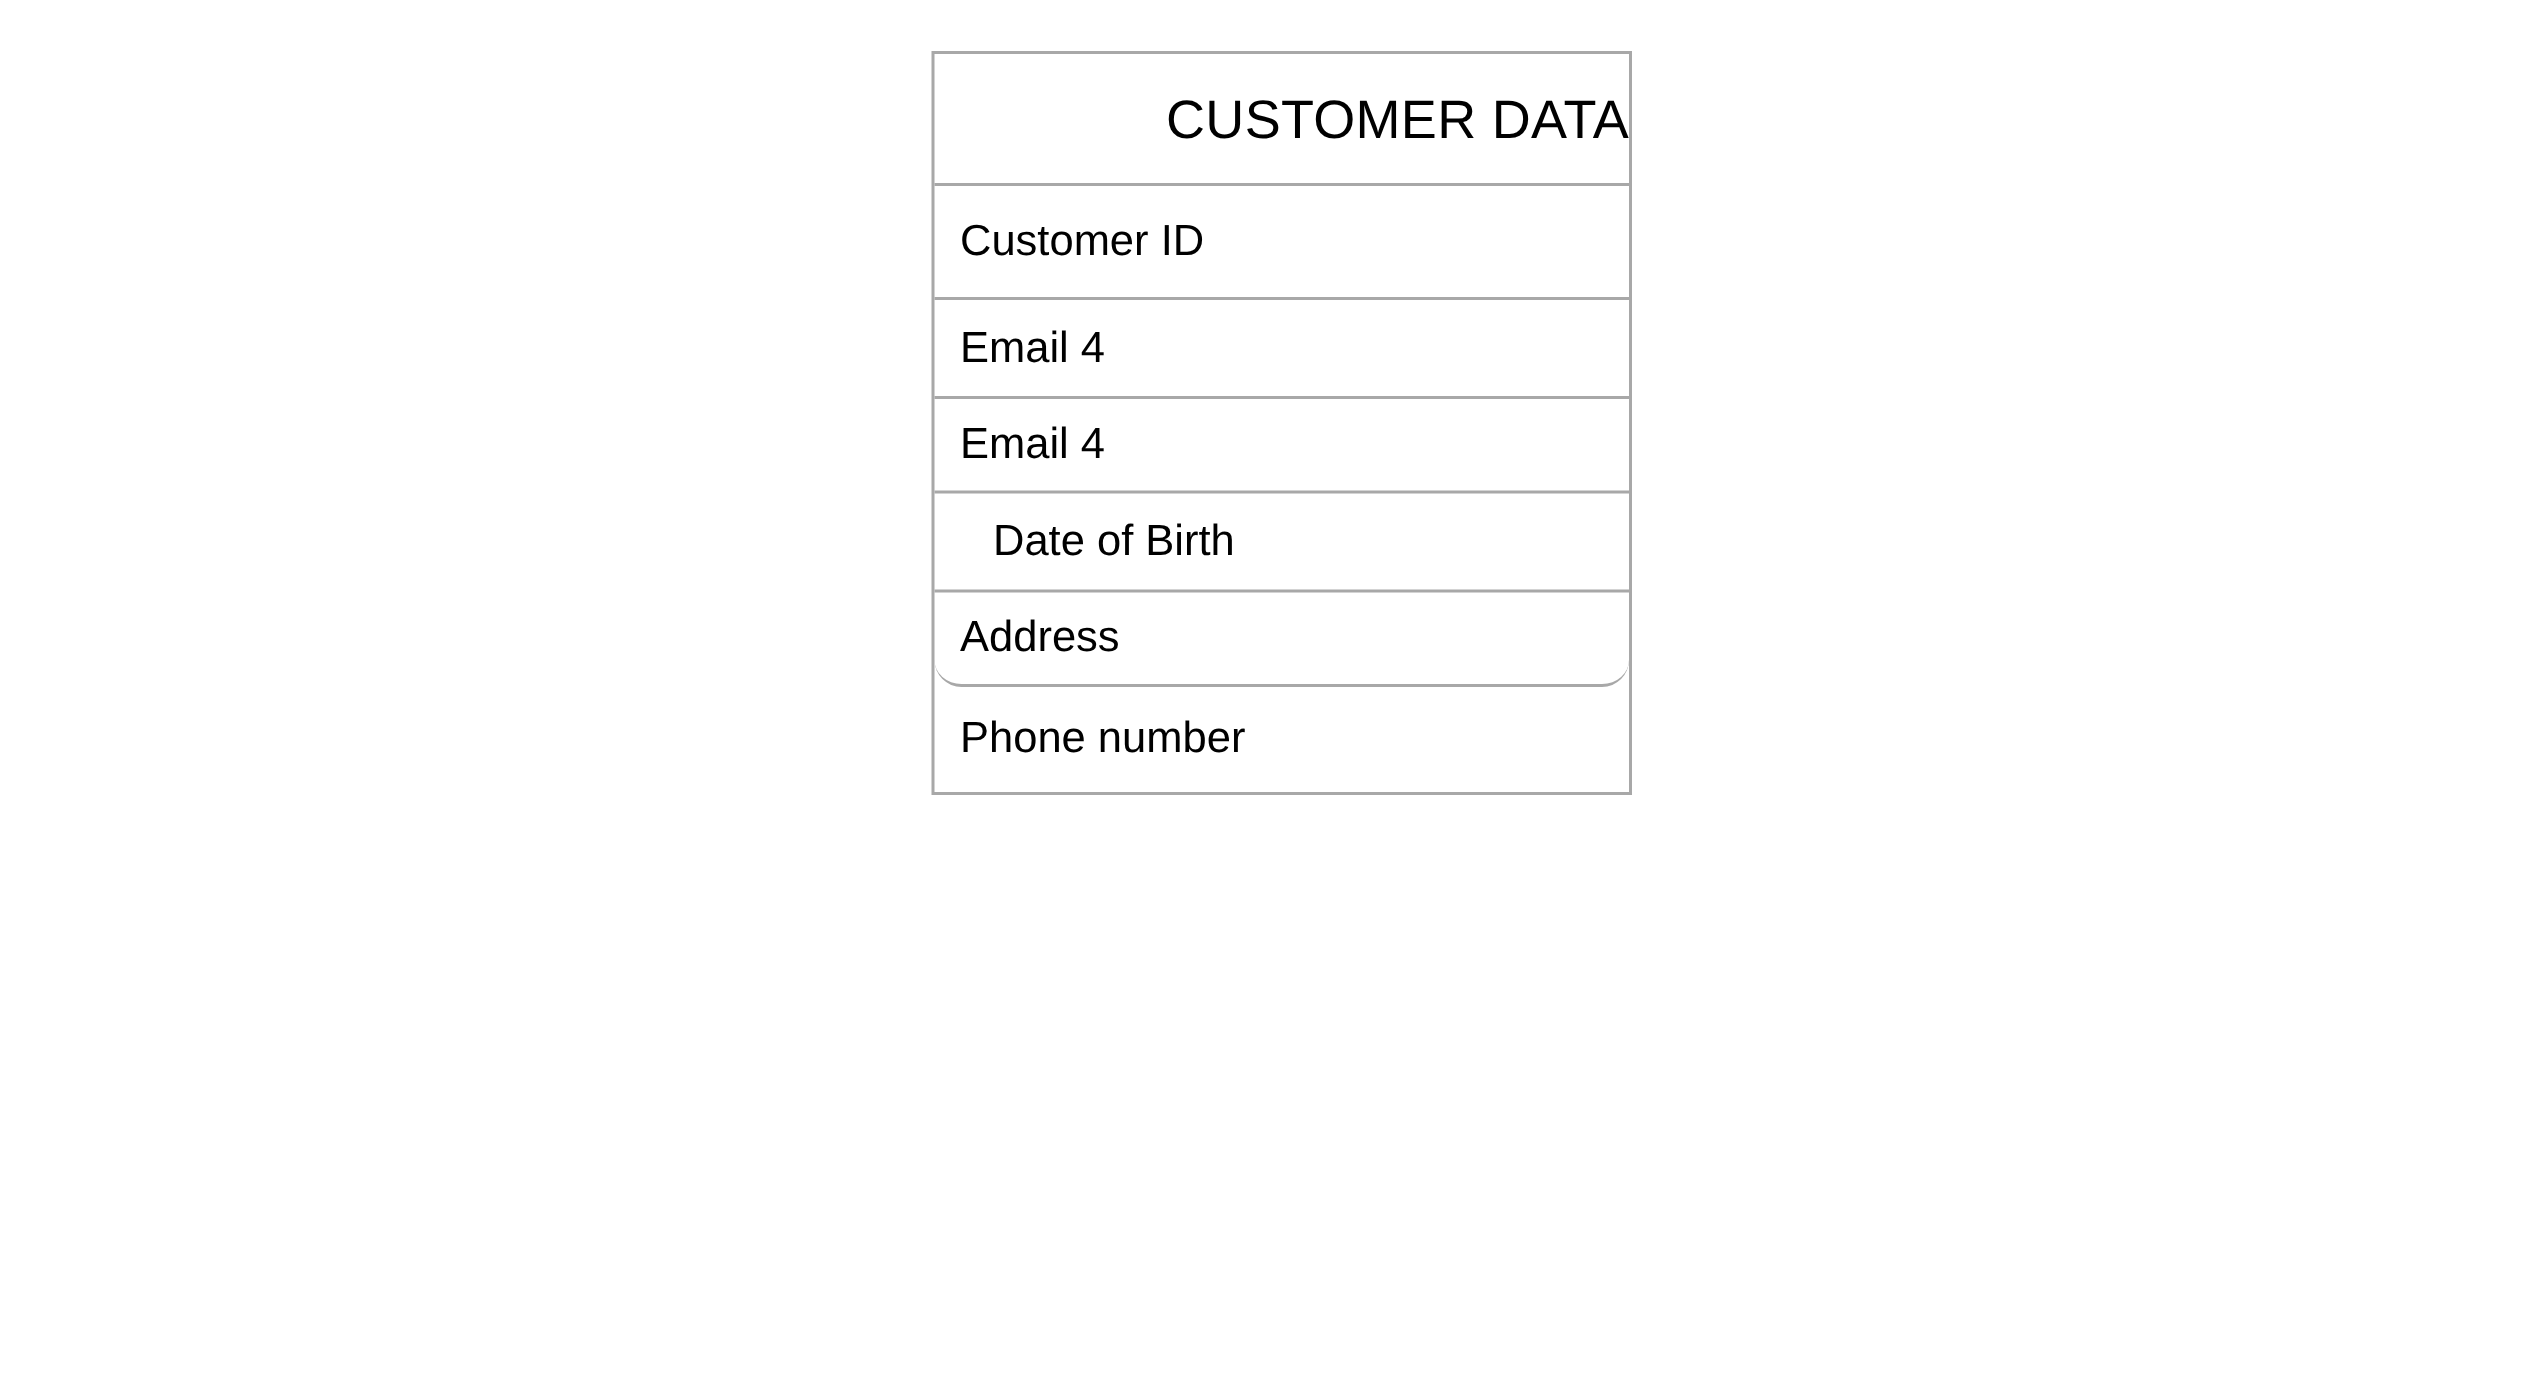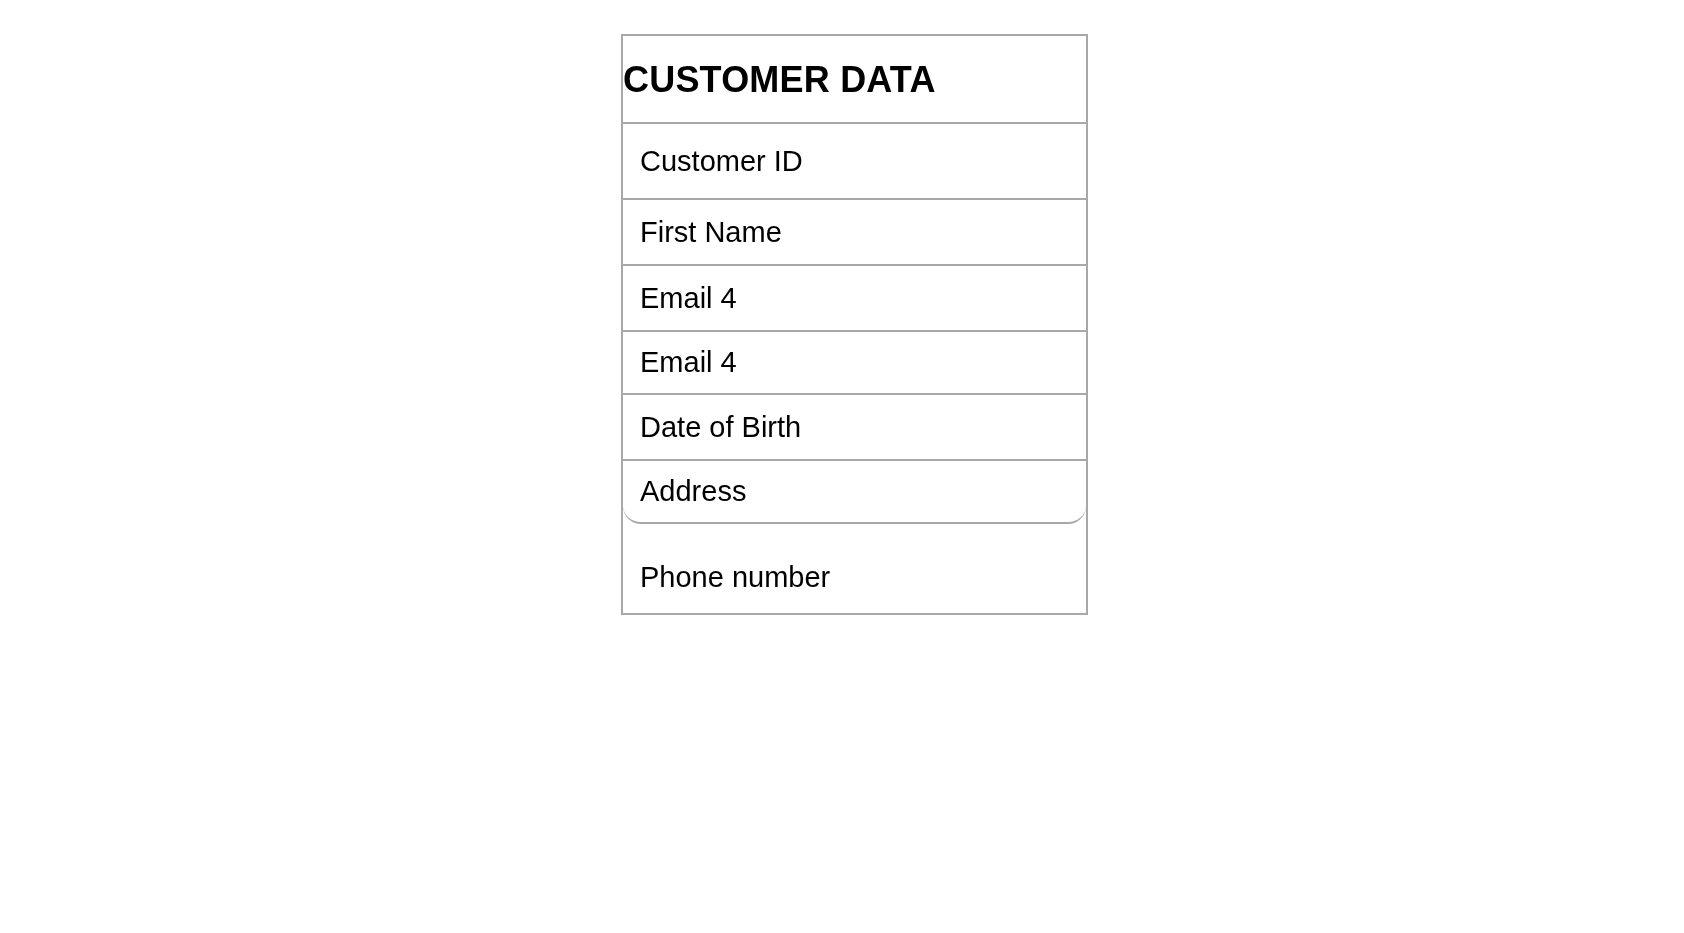--- a/index.html
+++ b/index.html
@@ -33,23 +33,23 @@
     border-collapse: collapse;
     background: #ffffff;
     box-sizing: border-box;
   }
 
   .table-caption {
     display: block;
     width: 100%;
     height: 88px;
     line-height: 88px;
-    text-align: left;
+    text-align: right;
     font-size: 36px;
-    font-weight: bold;
+    font-weight: normal;
     letter-spacing: 0.2px;
     color: #000000;
     border-bottom: 2px solid #a8a8a8;
     box-sizing: border-box;
     white-space: nowrap;
   }
 
   .table-body {
     display: block;
     width: 100%;
@@ -58,21 +58,20 @@
   .field-row {
     display: block;
     width: 100%;
     height: 74px;
     border-bottom: 2px solid #a8a8a8;
     box-sizing: border-box;
     position: relative;
   }
   .field-row:last-child {
     border-bottom: none;
-    margin-top: 19px;
   }
 
   .field-label {
     display: block;
     position: absolute;
     left: 17px;
     top: 0;
     height: 100%;
     line-height: 72px;
     font-size: 29px;
@@ -88,42 +87,39 @@
   .field-row.r3 { height: 66px; }
   .field-row.r4 { height: 63px; }
   .field-row.r5 { height: 66px; }
   .field-row.r6 { height: 63px; border-radius: 18px; }
   .field-row.r7 { height: 70px; }
   .field-row.r0 .field-label { line-height: 74px; }
   .field-row.r1 .field-label { line-height: 64px; }
   .field-row.r2 .field-label { line-height: 63px; }
   .field-row.r3 .field-label { line-height: 64px; }
   .field-row.r4 .field-label { line-height: 61px; }
-  .field-row.r5 .field-label { line-height: 64px; }
+  .field-row.r5 .field-label { line-height: 64px; margin-left: 22px; }
   .field-row.r6 .field-label { line-height: 61px; }
   .field-row.r7 .field-label { line-height: 68px; }
 </style>
 </head>
 <body>
 
 <div class="page-canvas">
 
   <div class="data-table">
 
     <div class="table-caption">CUSTOMER DATA</div>
 
     <div class="table-body">
 
       <div class="field-row r0">
         <span class="field-label">Customer ID</span>
       </div>
 
-      <div class="field-row r1">
-        <span class="field-label">First Name</span>
-      </div>
 
 
       <div class="field-row r3">
         <span class="field-label">Email 4</span>
       </div>
 
       <div class="field-row r4">
         <span class="field-label">Email 4</span>
       </div>
 

